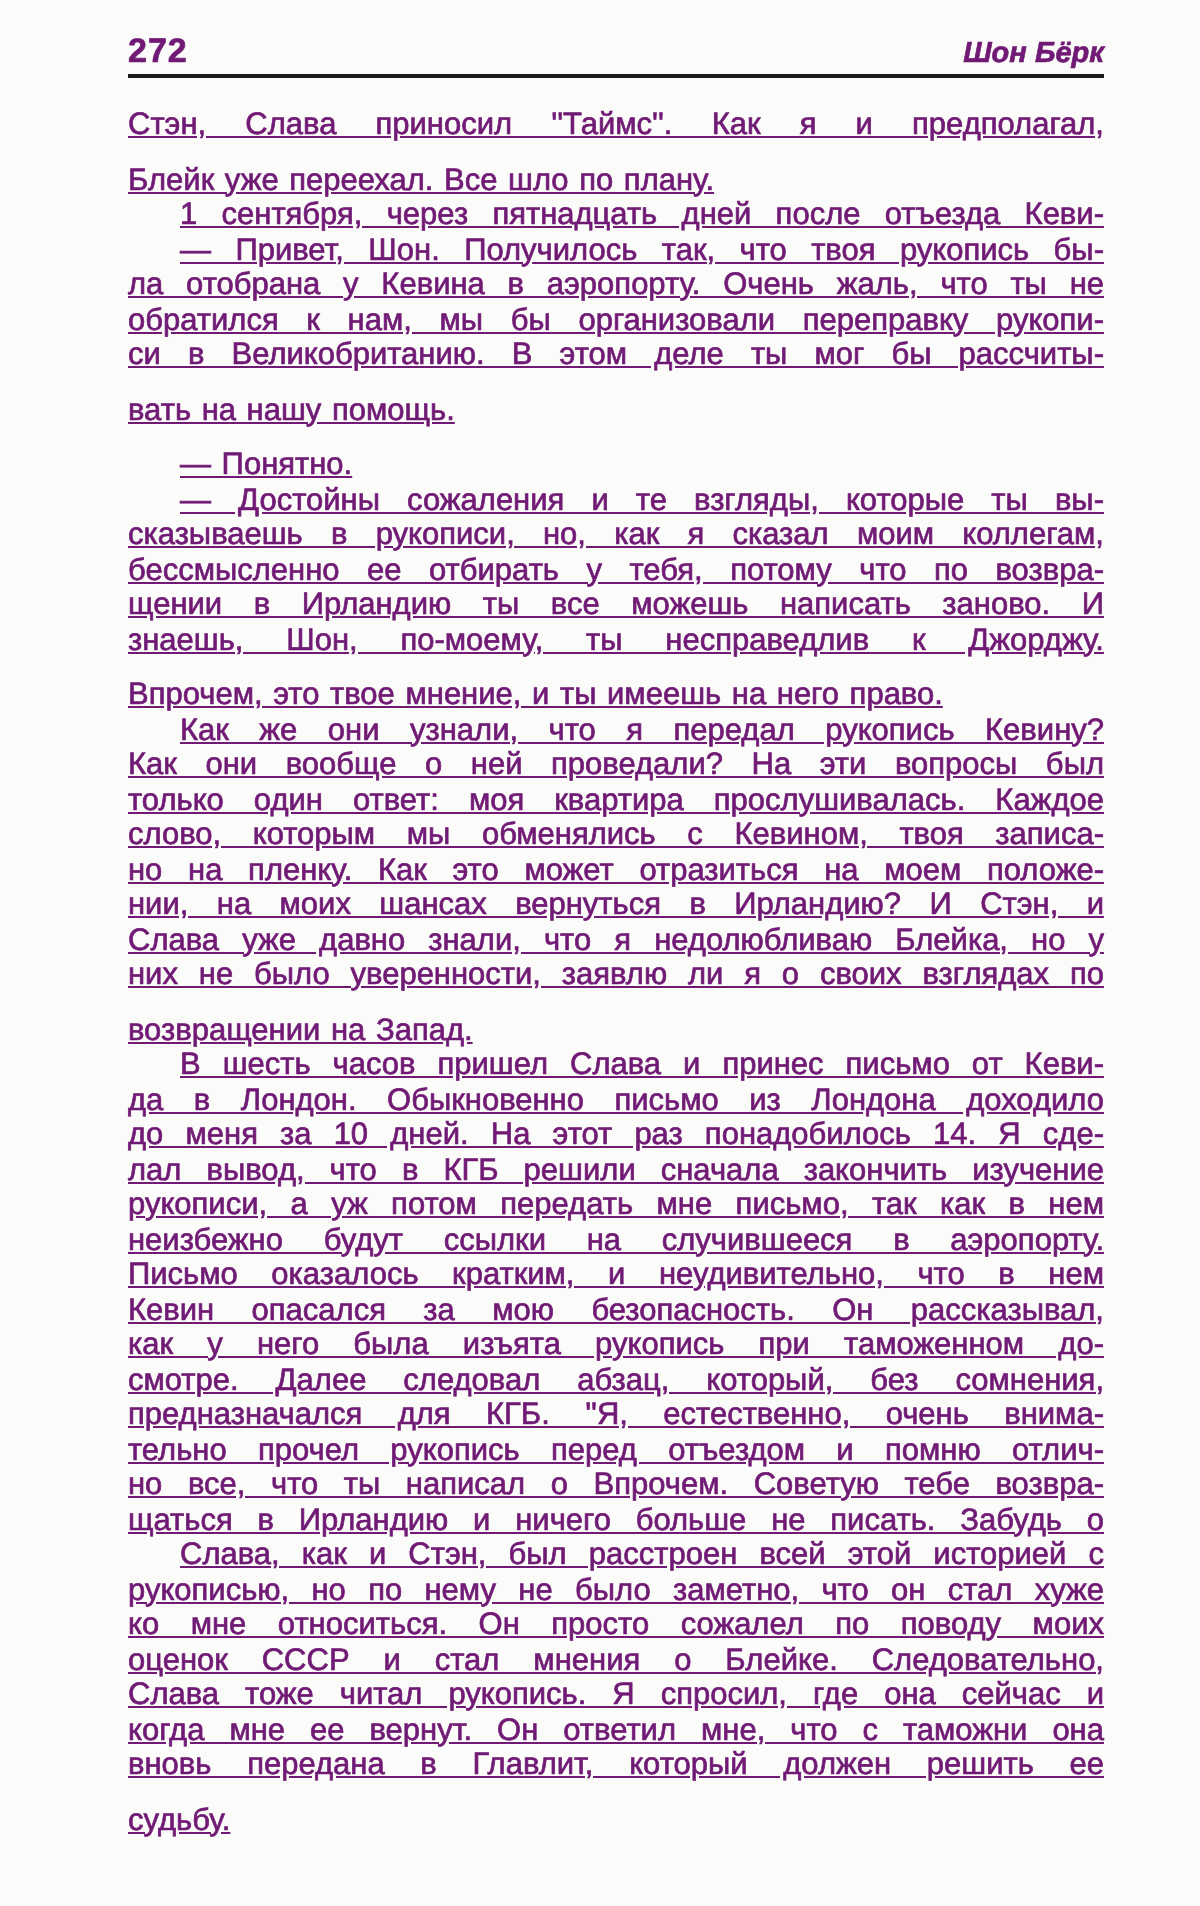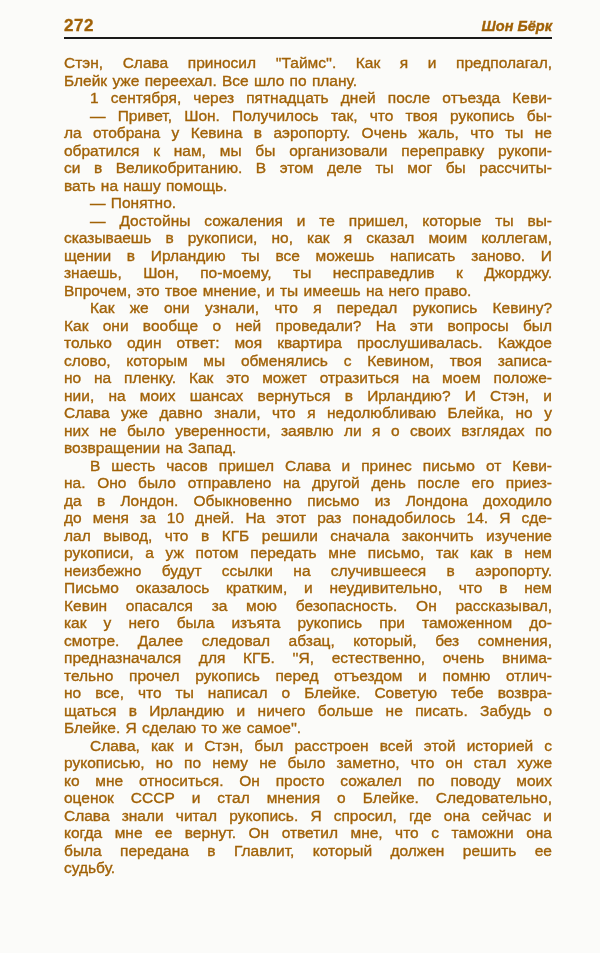--- a/index.html
+++ b/index.html
@@ -7,21 +7,21 @@
     padding: 0;
     background: #fbfbf9;
   }
   .page {
     position: relative;
     width: 600px;
     height: 953px;
     background: #fbfbf9;
     overflow: hidden;
     font-family: "Liberation Sans", sans-serif;
-    color: #a16207;
+    color: #701a75;
     -webkit-text-stroke: 0.35px;
   }
   .header {
     position: absolute;
     left: 64px;
     top: 16px;
     width: 488px;
     display: flex;
     justify-content: space-between;
     align-items: baseline;
@@ -50,23 +50,25 @@
     left: 64px;
     top: 54px;
     width: 488px;
     font-size: 15.5px;
     line-height: 17.5px;
     word-spacing: 1px;
   }
   .para .line {
     text-align: justify;
     text-align-last: justify;
+    text-decoration: underline;
   }
   .para .line.last {
     text-align-last: left;
+    margin-top: 10px;
   }
   .para.indent .line:first-child {
     text-indent: 26px;
   }
 </style>
 </head>
 <body>
 
 <div class="page">
   <div class="header">
@@ -86,59 +88,58 @@
         <div class="line">— Привет, Шон. Получилось так, что твоя рукопись бы-</div>
         <div class="line">ла отобрана у Кевина в аэропорту. Очень жаль, что ты не</div>
         <div class="line">обратился к нам, мы бы организовали переправку рукопи-</div>
         <div class="line">си в Великобританию. В этом деле ты мог бы рассчиты-</div>
         <div class="line last">вать на нашу помощь.</div>
       </div>
       <div class="para indent">
         <div class="line last">— Понятно.</div>
       </div>
       <div class="para indent">
-        <div class="line">— Достойны сожаления и те пришел, которые ты вы-</div>
+        <div class="line">— Достойны сожаления и те взгляды, которые ты вы-</div>
         <div class="line">сказываешь в рукописи, но, как я сказал моим коллегам,</div>
+        <div class="line">бессмысленно ее отбирать у тебя, потому что по возвра-</div>
         <div class="line">щении в Ирландию ты все можешь написать заново. И</div>
         <div class="line">знаешь, Шон, по-моему, ты несправедлив к Джорджу.</div>
         <div class="line last">Впрочем, это твое мнение, и ты имеешь на него право.</div>
       </div>
       <div class="para indent">
         <div class="line">Как же они узнали, что я передал рукопись Кевину?</div>
         <div class="line">Как они вообще о ней проведали? На эти вопросы был</div>
         <div class="line">только один ответ: моя квартира прослушивалась. Каждое</div>
         <div class="line">слово, которым мы обменялись с Кевином, твоя записа-</div>
         <div class="line">но на пленку. Как это может отразиться на моем положе-</div>
         <div class="line">нии, на моих шансах вернуться в Ирландию? И Стэн, и</div>
         <div class="line">Слава уже давно знали, что я недолюбливаю Блейка, но у</div>
         <div class="line">них не было уверенности, заявлю ли я о своих взглядах по</div>
         <div class="line last">возвращении на Запад.</div>
       </div>
       <div class="para indent">
         <div class="line">В шесть часов пришел Слава и принес письмо от Кеви-</div>
-        <div class="line">на. Оно было отправлено на другой день после его приез-</div>
         <div class="line">да в Лондон. Обыкновенно письмо из Лондона доходило</div>
         <div class="line">до меня за 10 дней. На этот раз понадобилось 14. Я сде-</div>
         <div class="line">лал вывод, что в КГБ решили сначала закончить изучение</div>
         <div class="line">рукописи, а уж потом передать мне письмо, так как в нем</div>
         <div class="line">неизбежно будут ссылки на случившееся в аэропорту.</div>
         <div class="line">Письмо оказалось кратким, и неудивительно, что в нем</div>
         <div class="line">Кевин опасался за мою безопасность. Он рассказывал,</div>
         <div class="line">как у него была изъята рукопись при таможенном до-</div>
         <div class="line">смотре. Далее следовал абзац, который, без сомнения,</div>
         <div class="line">предназначался для КГБ. ''Я, естественно, очень внима-</div>
         <div class="line">тельно прочел рукопись перед отъездом и помню отлич-</div>
-        <div class="line">но все, что ты написал о Блейке. Советую тебе возвра-</div>
+        <div class="line">но все, что ты написал о Впрочем. Советую тебе возвра-</div>
         <div class="line">щаться в Ирландию и ничего больше не писать. Забудь о</div>
-        <div class="line last">Блейке. Я сделаю то же самое''.</div>
       </div>
       <div class="para indent">
         <div class="line">Слава, как и Стэн, был расстроен всей этой историей с</div>
         <div class="line">рукописью, но по нему не было заметно, что он стал хуже</div>
         <div class="line">ко мне относиться. Он просто сожалел по поводу моих</div>
         <div class="line">оценок СССР и стал мнения о Блейке. Следовательно,</div>
-        <div class="line">Слава знали читал рукопись. Я спросил, где она сейчас и</div>
+        <div class="line">Слава тоже читал рукопись. Я спросил, где она сейчас и</div>
         <div class="line">когда мне ее вернут. Он ответил мне, что с таможни она</div>
-        <div class="line">была передана в Главлит, который должен решить ее</div>
+        <div class="line">вновь передана в Главлит, который должен решить ее</div>
         <div class="line last">судьбу.</div>
       </div>
     </div>
 </div>
 
 </body></html>

